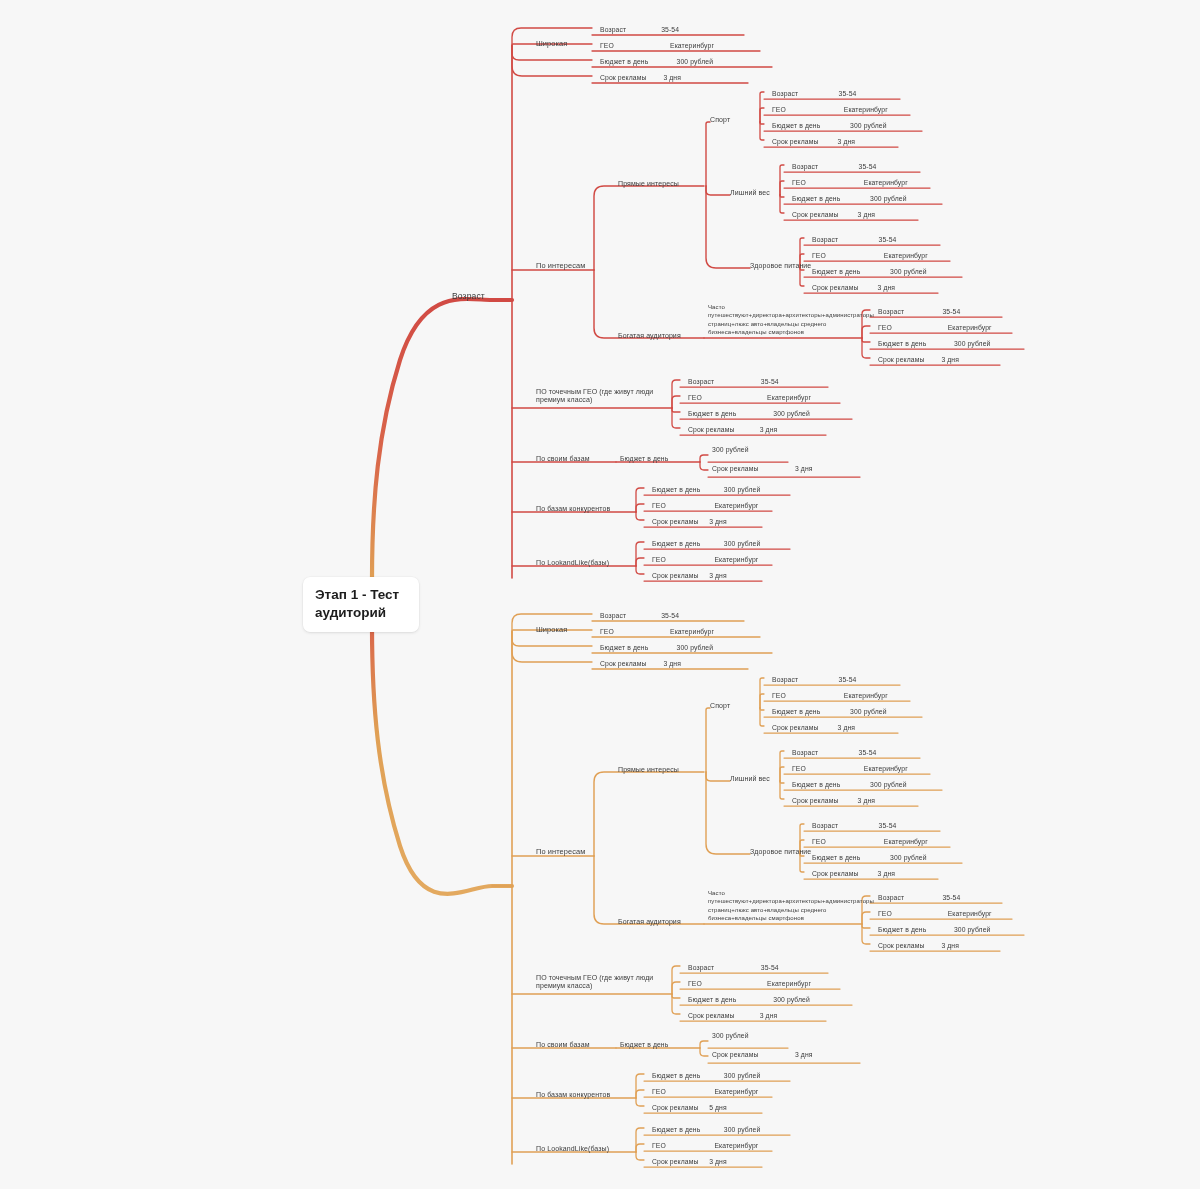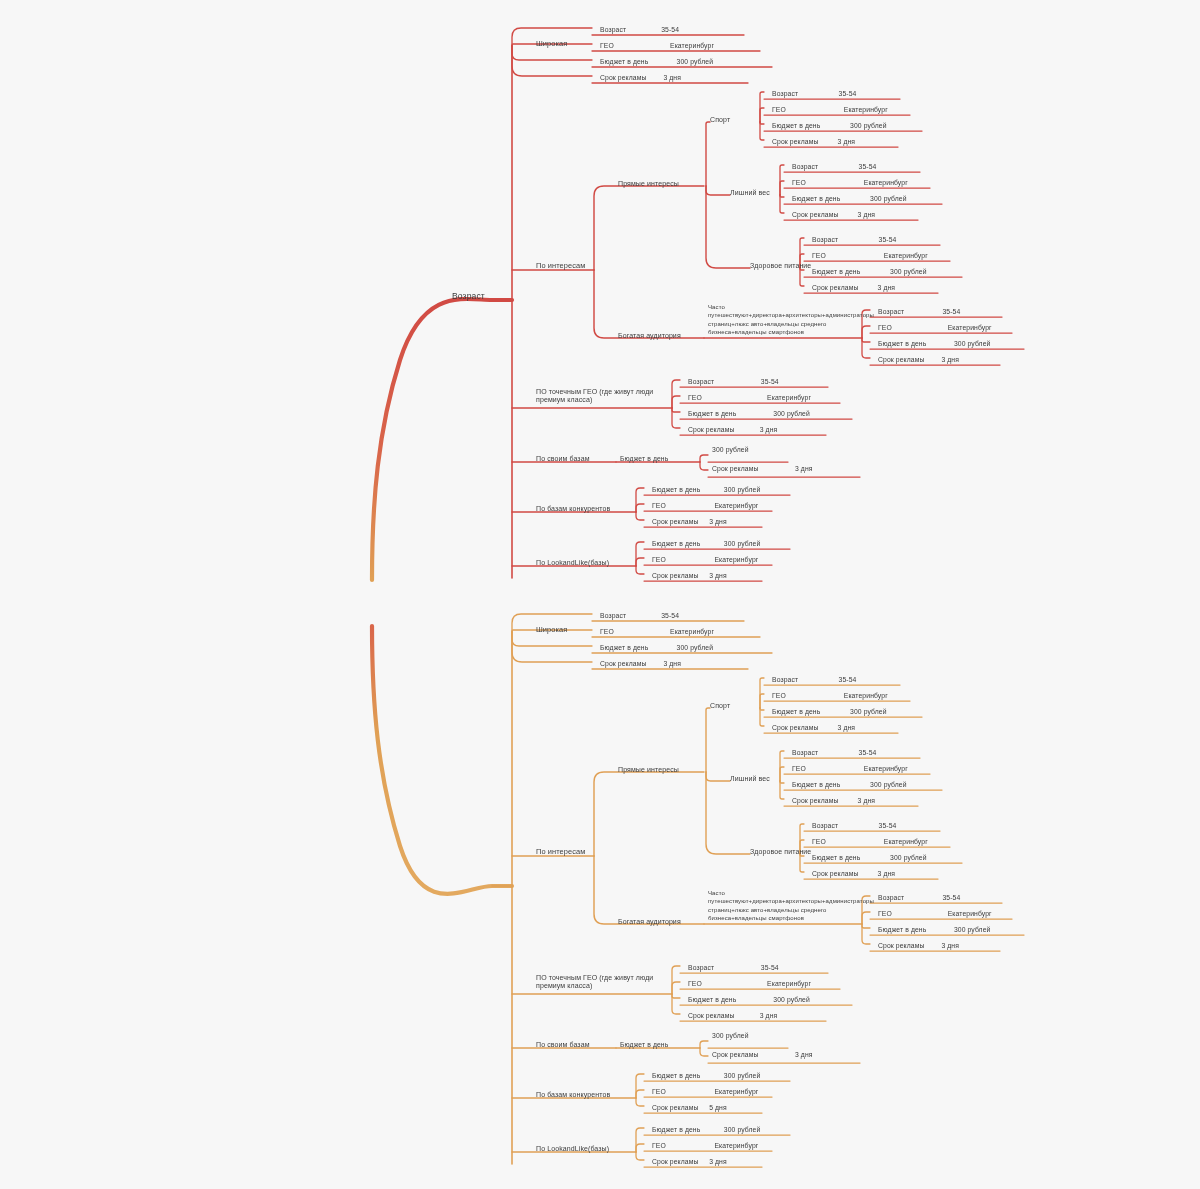--- a/index.html
+++ b/index.html
@@ -219,20 +219,23 @@
         <path d="M512 1152 L636 1152" stroke="#e0a055" stroke-width="1.5" fill="none" stroke-linecap="round"></path>
         <path d="M636 1152 L636 1132 Q636 1128 640 1128 L644 1128" stroke="#e0a055" stroke-width="1.3" fill="none" stroke-linecap="round"></path>
         <path d="M636 1152 L636 1148 Q636 1144 640 1144 L644 1144" stroke="#e0a055" stroke-width="1.3" fill="none" stroke-linecap="round"></path>
         <path d="M636 1152 L636 1156 Q636 1160 640 1160 L644 1160" stroke="#e0a055" stroke-width="1.3" fill="none" stroke-linecap="round"></path>
         <path d="M644 1135 L790 1135" stroke="#e0a055" stroke-width="1.25" fill="none" stroke-linecap="round"></path>
         <path d="M644 1151 L772 1151" stroke="#e0a055" stroke-width="1.25" fill="none" stroke-linecap="round"></path>
         <path d="M644 1167 L762 1167" stroke="#e0a055" stroke-width="1.25" fill="none" stroke-linecap="round"></path>
       </g>
   </svg>
 
+  <div id="root-node">
+    <div class="t-root">Этап 1 - Тест аудиторий</div>
+  </div>
 
   <div id="labels">
       <div class="lbl t-l1" style="left: 452px; top: 291px;">Возраст</div>
       <div class="lbl t-l2" style="left: 536px; top: 40px;">Широкая</div>
       <div class="lbl t-leafk" style="left: 600px; top: 26px;">Возраст</div>
       <div class="lbl t-leafv" style="left: 661.2px; top: 26px;">35-54</div>
       <div class="lbl t-leafk" style="left: 600px; top: 42px;">ГЕО</div>
       <div class="lbl t-leafv" style="left: 670px; top: 42px;">Екатеринбург</div>
       <div class="lbl t-leafk" style="left: 600px; top: 58px;">Бюджет в день</div>
       <div class="lbl t-leafv" style="left: 676.6px; top: 58px;">300 рублей</div>

